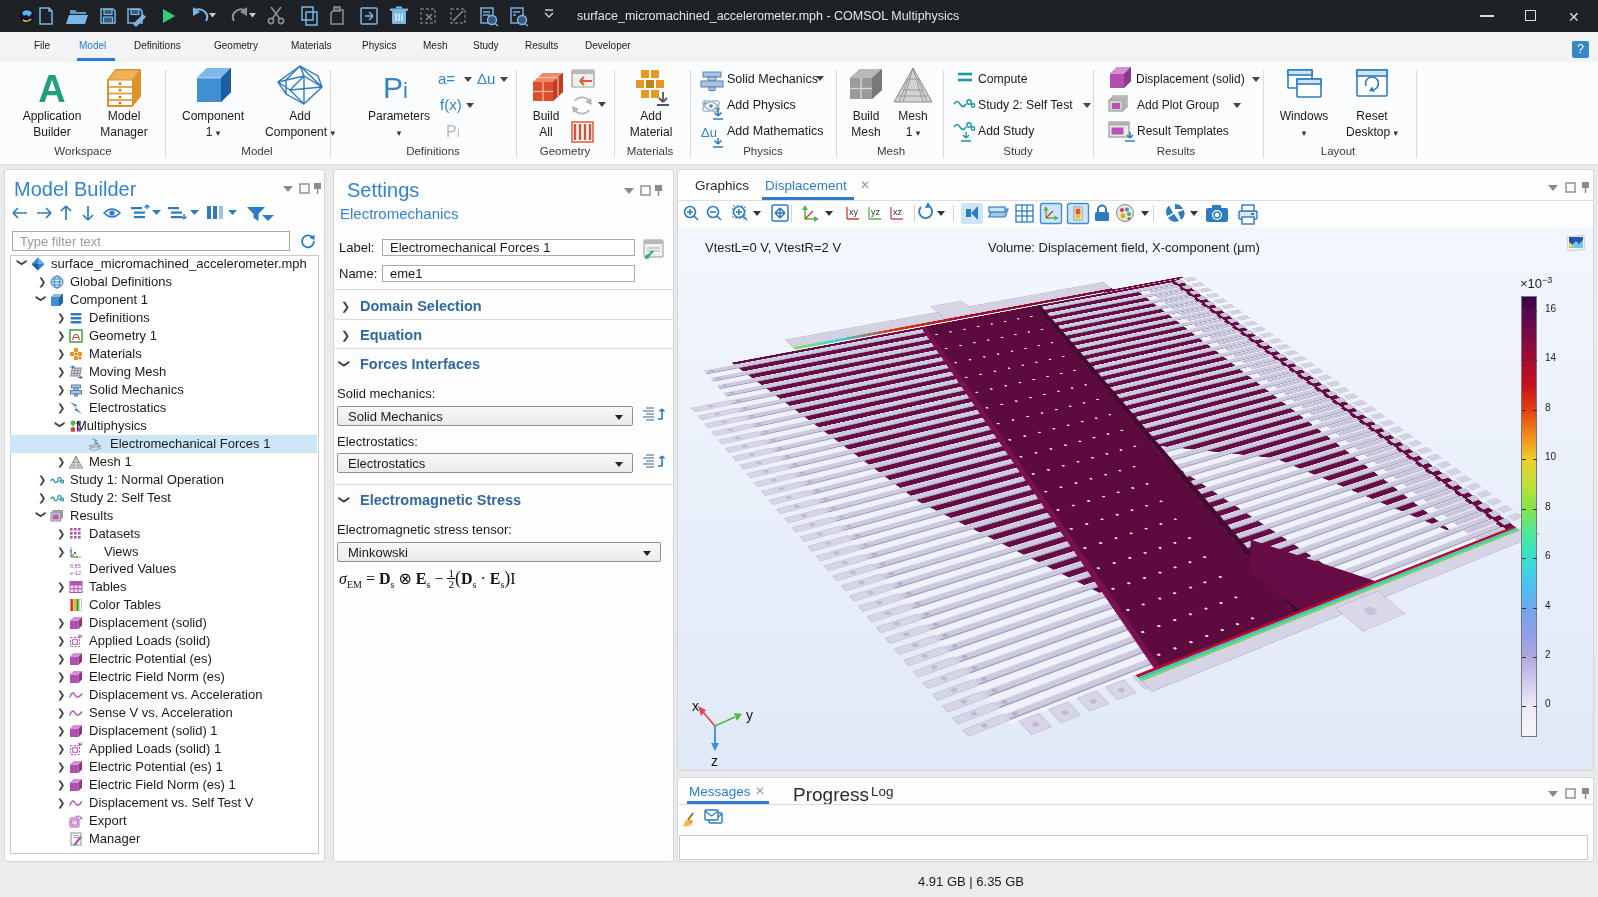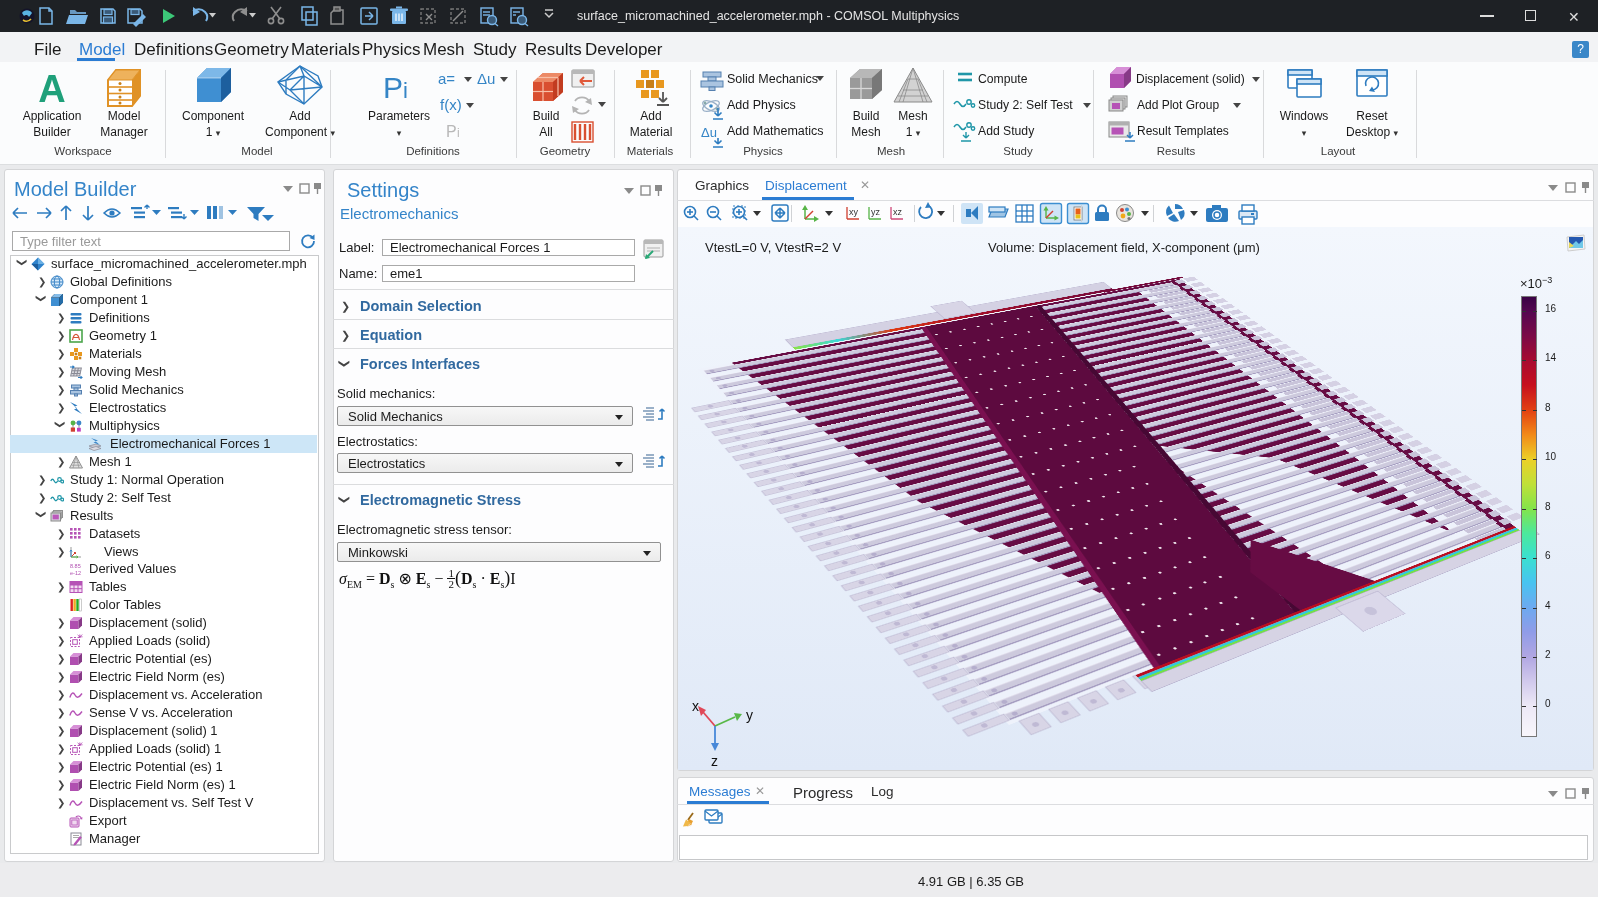--- a/index.html
+++ b/index.html
@@ -1,19 +1,19 @@
 <!DOCTYPE html>
 <html><head><meta charset="utf-8"><style>
 *{margin:0;padding:0;box-sizing:border-box}
 html,body{width:1598px;height:897px;overflow:hidden;font-family:"Liberation Sans",sans-serif;background:#e9eaec;position:relative}
 .abs{position:absolute}
 #titlebar{left:0;top:0;width:1598px;height:32px;background:#1e2125}
 #title{left:577px;top:9px;font-size:12.5px;color:#1e1e1e}
 #menubar{left:0;top:32px;width:1598px;height:30px;background:#f2f3f5}
-.menu{position:absolute;top:8px;font-size:17px;color:#1a1a1a}
+.menu{position:absolute;top:8px;font-size:10px;color:#1a1a1a}
 #ribbon{left:0;top:62px;width:1598px;height:103px;background:#fbfcfd;border-bottom:1px solid #dcdee0}
 .gsep{position:absolute;top:8px;height:88px;width:1px;background:#d9dadc}
 .glabel{position:absolute;top:83px;font-size:11.5px;color:#3a3a3a;width:120px;text-align:center}
 .biglabel{position:absolute;font-size:12px;color:#1a1a1a;text-align:center;line-height:16px;width:110px}
 .panel{position:absolute;background:#fdfdfe;border:1px solid #d4d5d7;border-radius:3px}
 .ptitle{position:absolute;font-size:20px;color:#3484c9}
 .psub{position:absolute;font-size:15px;color:#3484c9}
 .treerow{position:absolute;height:18px;font-size:13px;color:#1b1b1b;white-space:nowrap;left:0;width:307px}
 .chev{position:absolute;color:#444;font-size:10px;top:3px}
 .tico{position:absolute;top:2px;width:14px;height:14px}
@@ -616,21 +616,21 @@
       <svg class="tico" style="left:59px" width="14" height="14">
         <use href="#i-es"></use>
       </svg>
       <span class="tlabel" style="left:79px">Electrostatics</span>
     </div>
 <div class="treerow" style="top:161px;">
       <span class="chev" style="left:46px;top:2px;display:inline-block;transform:rotate(90deg)">❯</span>
       <svg class="tico" style="left:59px" width="14" height="14">
         <use href="#i-multi"></use>
       </svg>
-      <span class="tlabel" style="left:79px">Multiphysics</span>
+      <span class="tlabel" style="left:66px">Multiphysics</span>
     </div>
 <div class="treerow" style="top:179px;background:#cde6f7;">
       <svg class="tico" style="left:78px" width="14" height="14">
         <use href="#i-emf"></use>
       </svg>
       <span class="tlabel" style="left:100px">Electromechanical Forces 1</span>
     </div>
 <div class="treerow" style="top:197px;">
       <span class="chev" style="left:47px">❯</span>
       <svg class="tico" style="left:59px" width="14" height="14">
@@ -1572,21 +1572,21 @@
     <div class="cbl" style="left:867px;top:422px">2</div>
     <div class="tick" style="left:844px;top:479px"></div>
     <div class="tick" style="left:855px;top:479px"></div>
     <div class="cbl" style="left:867px;top:471px">0</div>
 </div>
 
 <div class="panel" style="left:677px;top:777px;width:917px;height:85px"></div>
 <div class="abs" style="left:689px;top:784px;font-size:13.5px;color:#2b7cd3">Messages</div>
 <div class="abs" style="left:755px;top:784px;font-size:12px;color:#999">✕</div>
 <div class="abs" style="left:687px;top:801px;width:82px;height:3px;background:#2b7cd3"></div>
-<div class="abs" style="left:793px;top:784px;font-size:15px;color:#2b2b2b">Progress</div>
+<div class="abs" style="left:793px;top:784px;font-size:19px;color:#2b2b2b">Progress</div>
 <div class="abs" style="left:871px;top:784px;font-size:13.5px;color:#2b2b2b">Log</div>
 <div class="abs" style="left:677px;top:804px;width:917px;height:1px;background:#dcdde0"></div>
 <div class="abs" id="msgicons" style="left:677px;top:805px;width:917px;height:28px">
     <svg width="917" height="28" viewBox="0 0 917 28">
       <g>
 <path d="M16,8 L11,15" stroke="#9a6a1a" stroke-width="1.8"></path>
         <polygon points="12,14 8,21 14,18 10,22 15,19 13,22 16,16" fill="#e8a030"></polygon>
         <polygon points="9,14.5 13,17.5 11,21 6,21.5" fill="#f0b848"></polygon>
 <rect x="32" y="8" width="13" height="10" rx="1" fill="#fff" stroke="#2e7cc0" stroke-width="1.4"></rect>
         <path d="M32,9 L38.5,14 L45,9" stroke="#2e7cc0" stroke-width="1.2" fill="none"></path>

